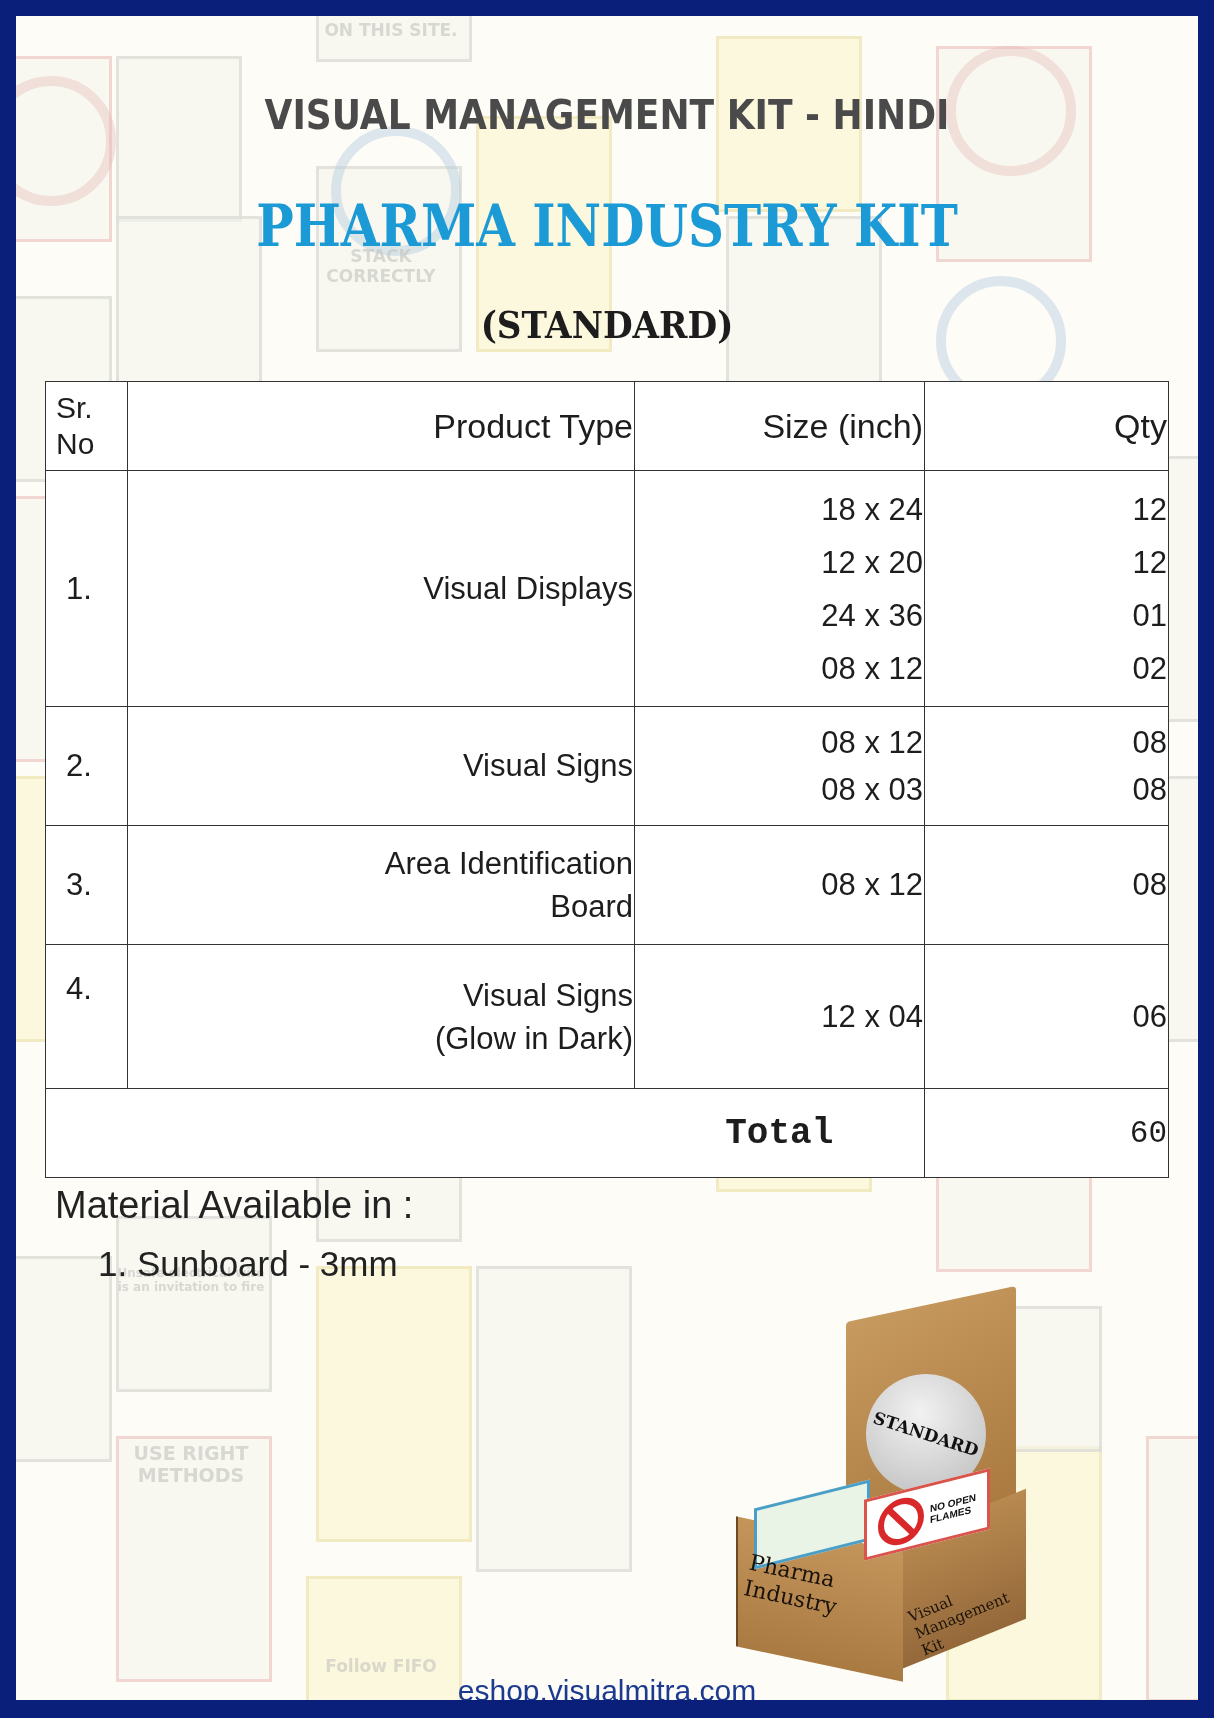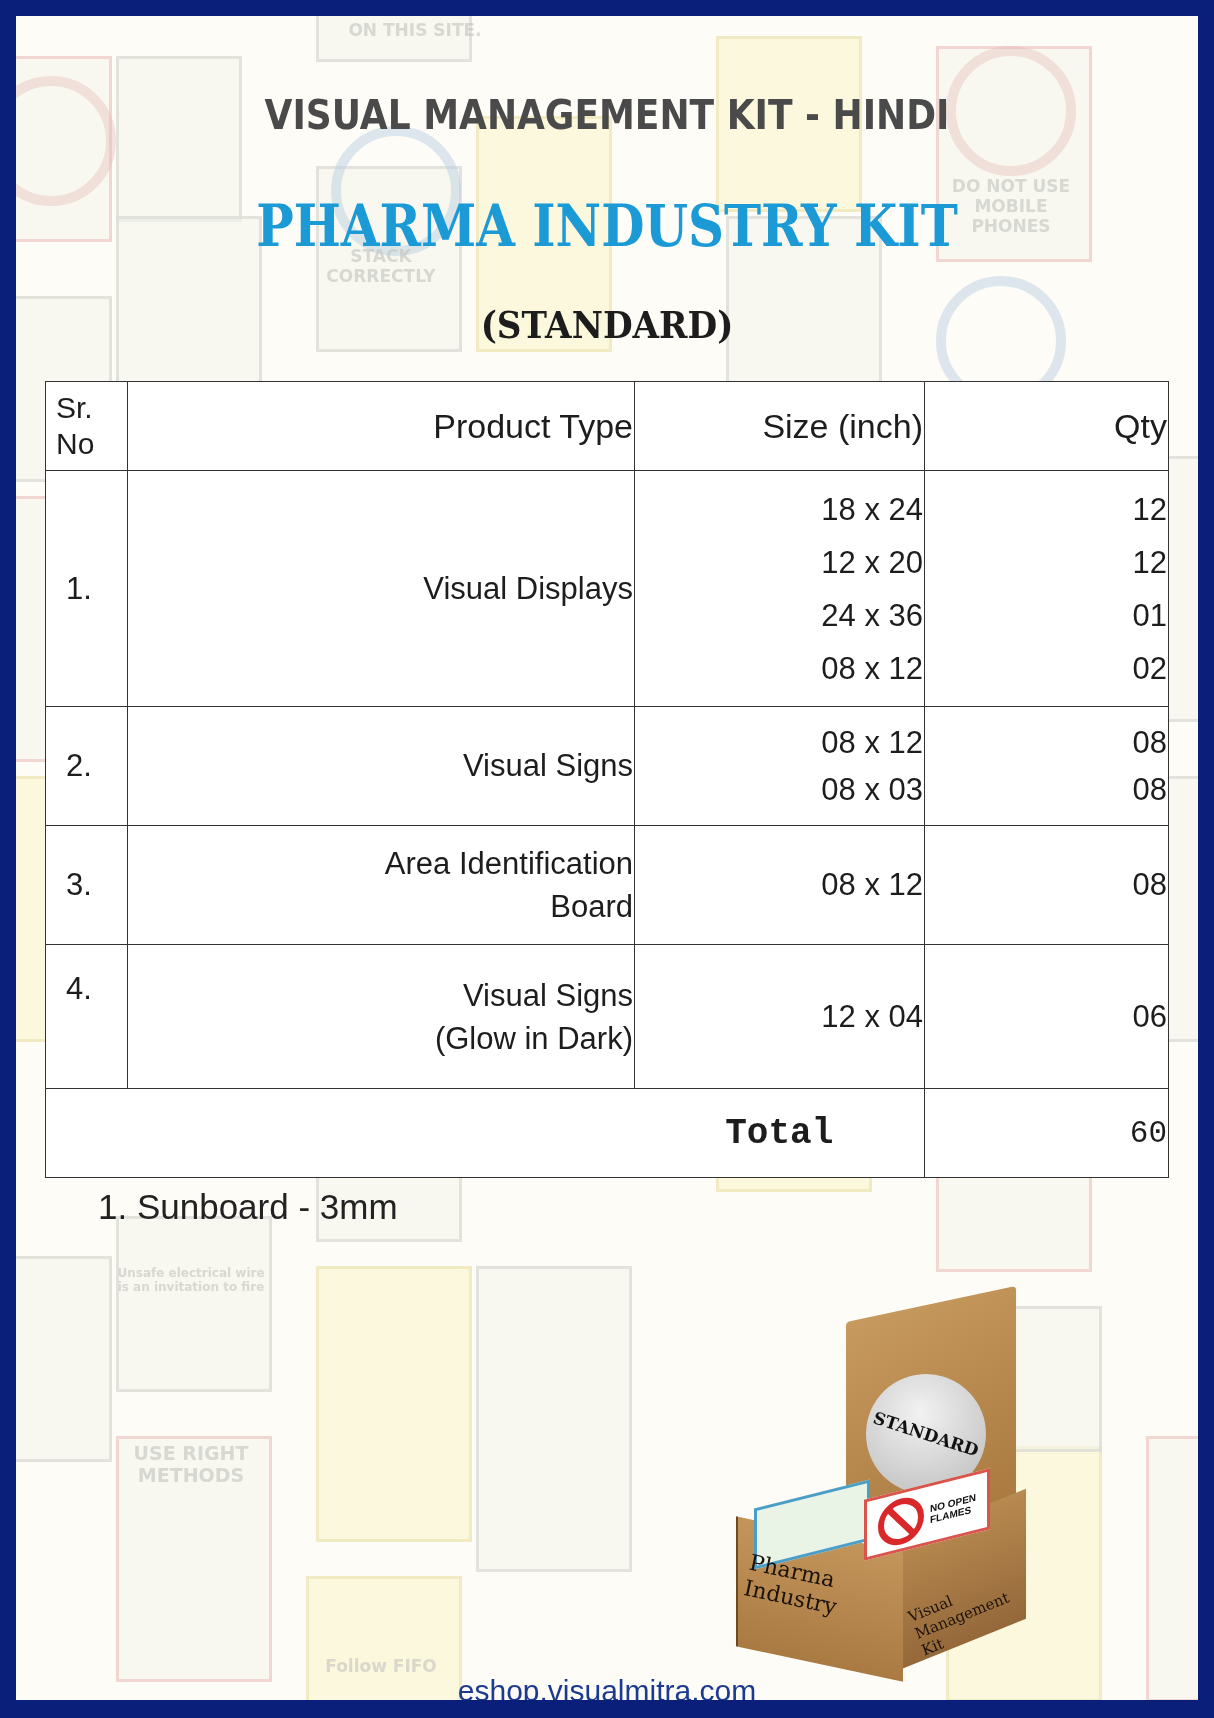--- a/index.html
+++ b/index.html
@@ -117,29 +117,28 @@
 </head>
 <body>
 
 <div class="page">
 
   <div class="bg">
     <div class="tile red" style="left:-40px;top:40px;"></div>
     <div class="circle" style="left:-30px;top:60px;"></div>
     <div class="tile" style="left:100px;top:40px;width:120px;height:160px;"></div>
     <div class="tile" style="left:300px;top:-20px;width:150px;height:60px;"></div>
-    <div class="ghost" style="left:300px;top:4px;margin-left:24px;">ON THIS SITE.</div>
+    <div class="ghost" style="left:300px;top:4px;">ON THIS SITE.</div>
     <div class="tile" style="left:300px;top:150px;width:140px;height:180px;"></div>
     <div class="circle blue" style="left:315px;top:110px;"></div>
     <div class="ghost" style="left:290px;top:230px;">STACK CORRECTLY</div>
     <div class="tile yellow" style="left:460px;top:100px;width:130px;height:230px;"></div>
     <div class="tile yellow" style="left:700px;top:20px;width:140px;height:170px;"></div>
     <div class="tile red" style="left:920px;top:30px;width:150px;height:210px;"></div>
     <div class="circle" style="left:930px;top:30px;"></div>
-    <div class="ghost" style="left:920px;top:160px;">DO NOT USE MOBILE PHONES</div>
     <div class="tile" style="left:100px;top:200px;width:140px;height:170px;"></div>
     <div class="tile" style="left:710px;top:200px;width:150px;height:170px;"></div>
     <div class="circle blue" style="left:920px;top:260px;"></div>
     <div class="tile" style="left:-40px;top:280px;"></div>
     <div class="tile red" style="left:-30px;top:480px;height:260px;"></div>
     <div class="tile yellow" style="left:-30px;top:760px;height:260px;"></div>
     <div class="tile" style="left:1130px;top:440px;height:260px;"></div>
     <div class="tile" style="left:1130px;top:760px;height:260px;"></div>
     <div class="tile red" style="left:920px;top:1060px;width:150px;height:190px;"></div>
     <div class="tile yellow" style="left:700px;top:1050px;width:150px;height:120px;"></div>
@@ -227,20 +226,21 @@
 
       <tr class="rowtot">
         <td colspan="2" style="border-right:none;"></td>
         <td class="total-label" style="border-left:none;">Total</td>
         <td>60</td>
       </tr>
     </tbody>
       </table>
 
     <div class="materials">
+      <div class="head">Material Available in :</div>
       <div class="item">1. Sunboard - 3mm</div>
     </div>
 
     <div class="box">
       <div class="lid"></div>
       <div class="seal">STANDARD</div>
       <div class="side"></div>
       <div class="front"></div>
       <div class="top-card1"></div>
       <div class="top-card2">

